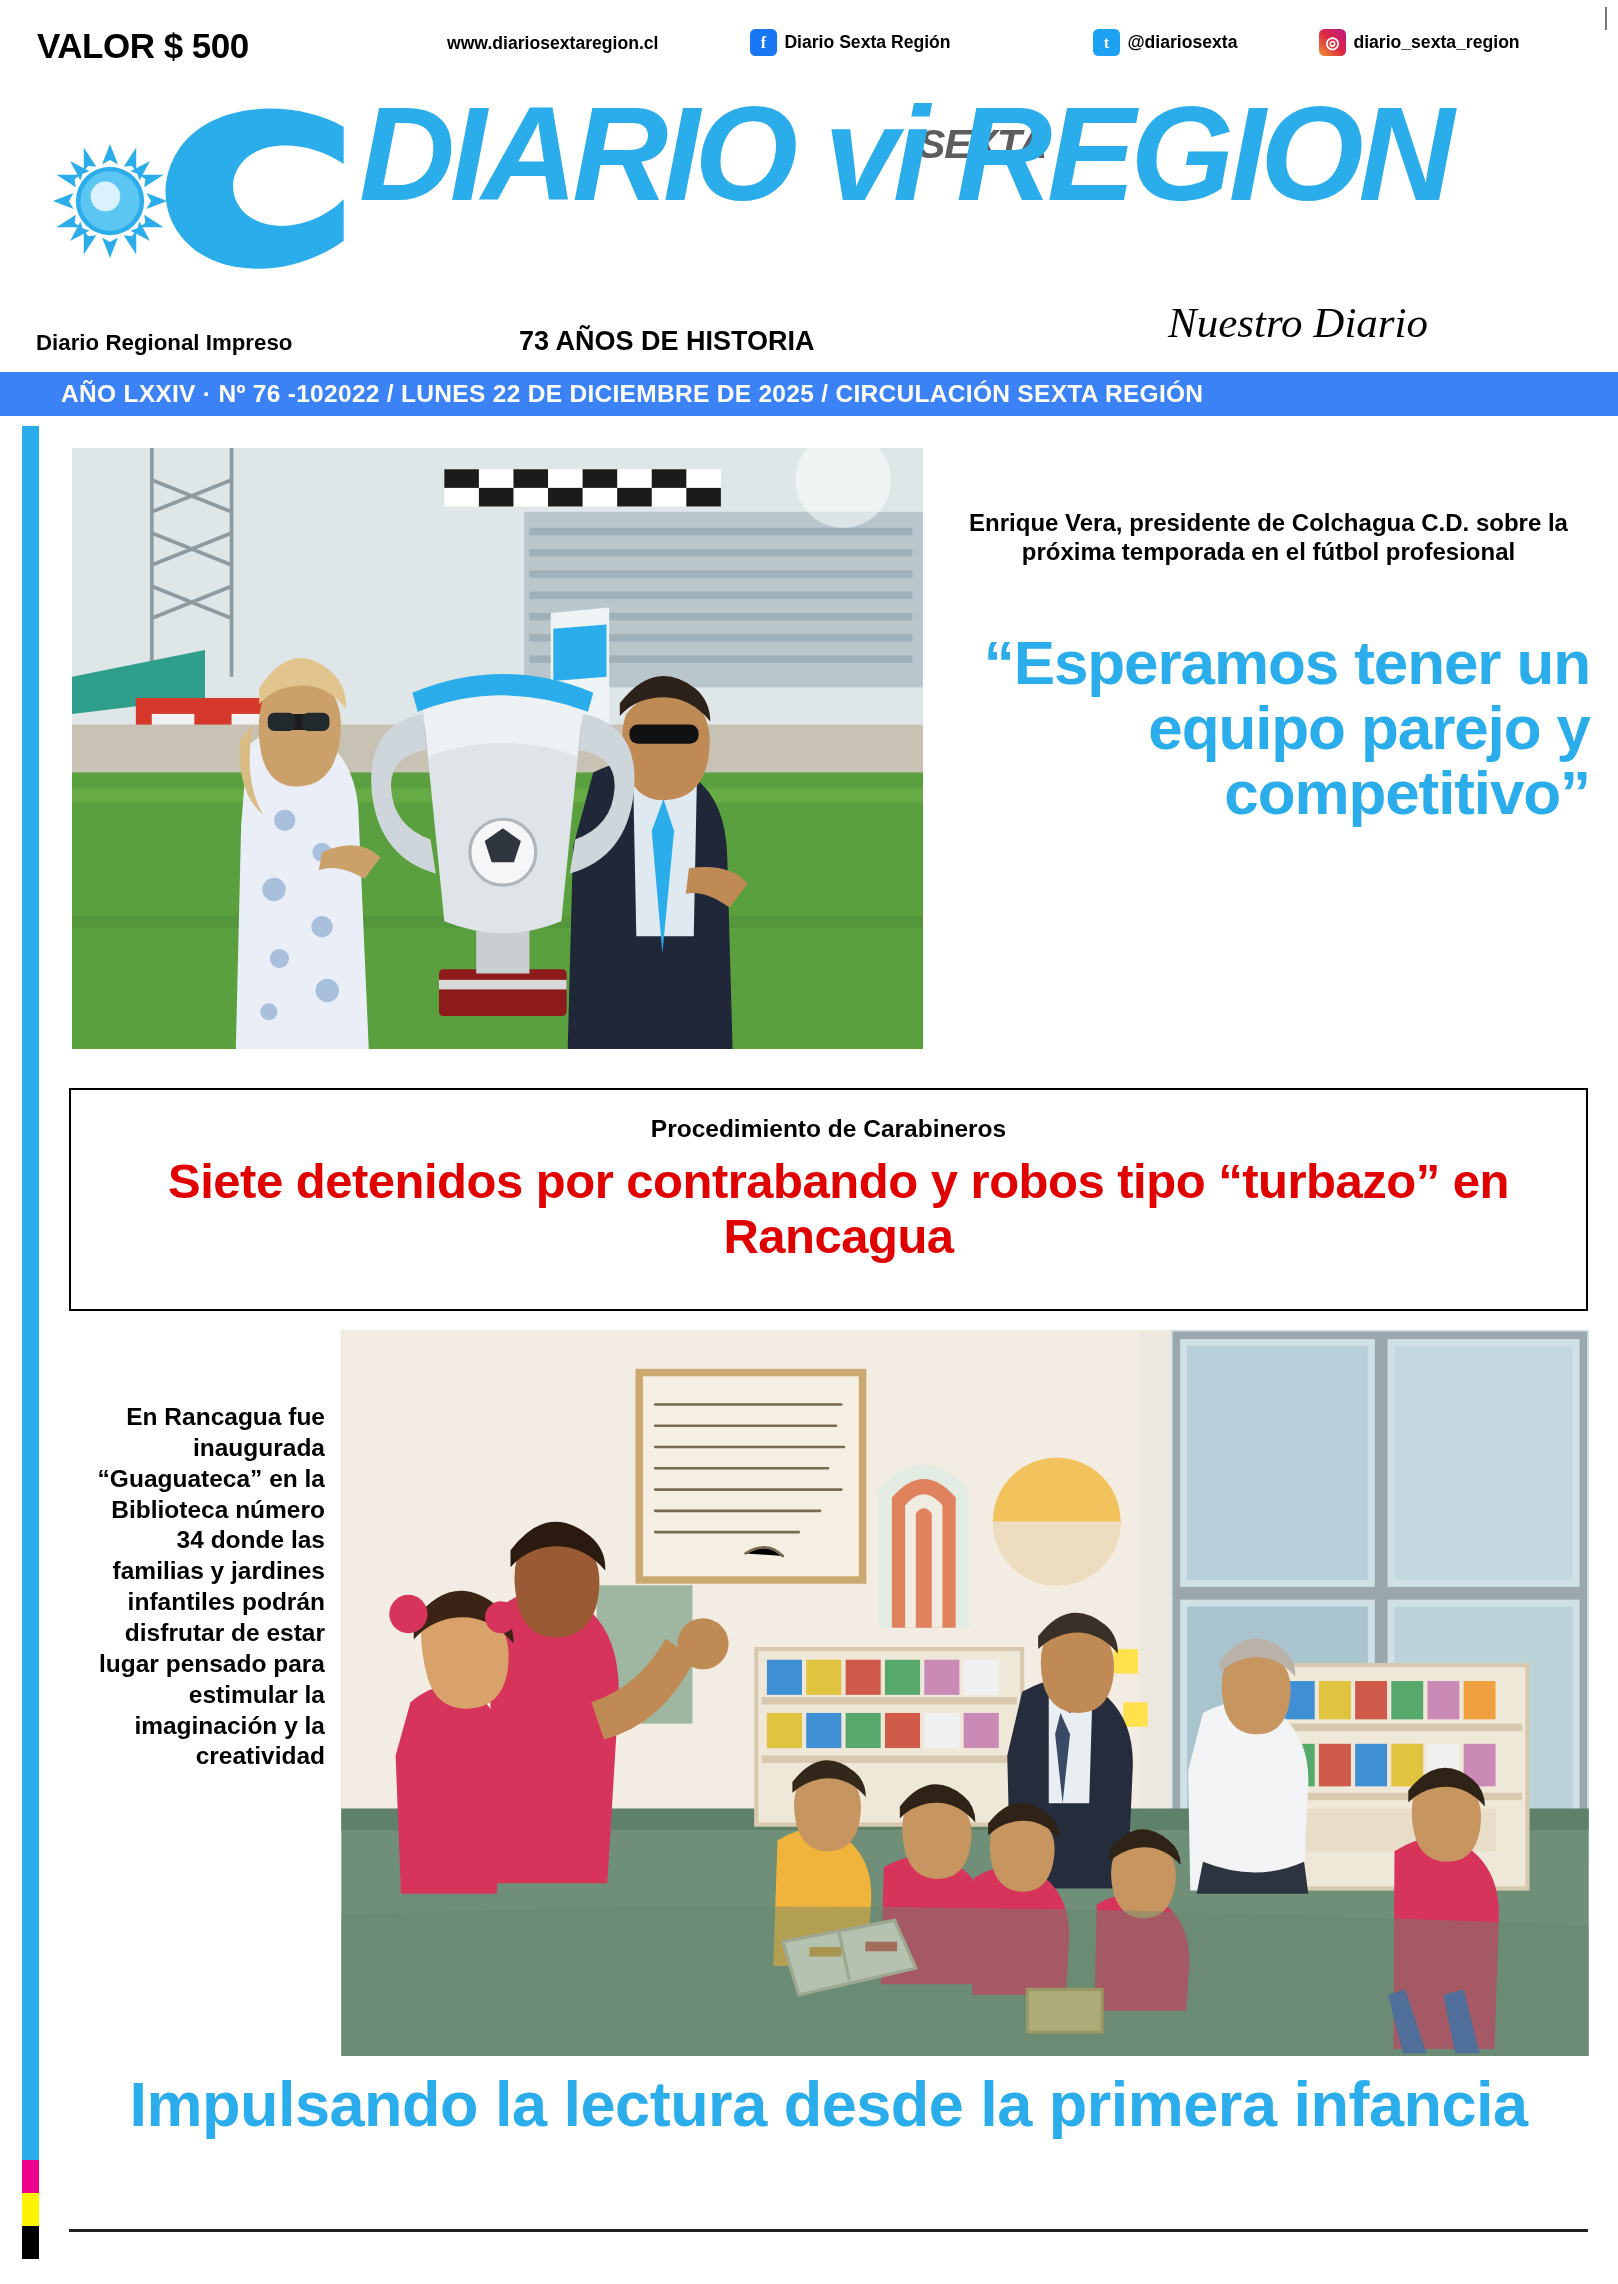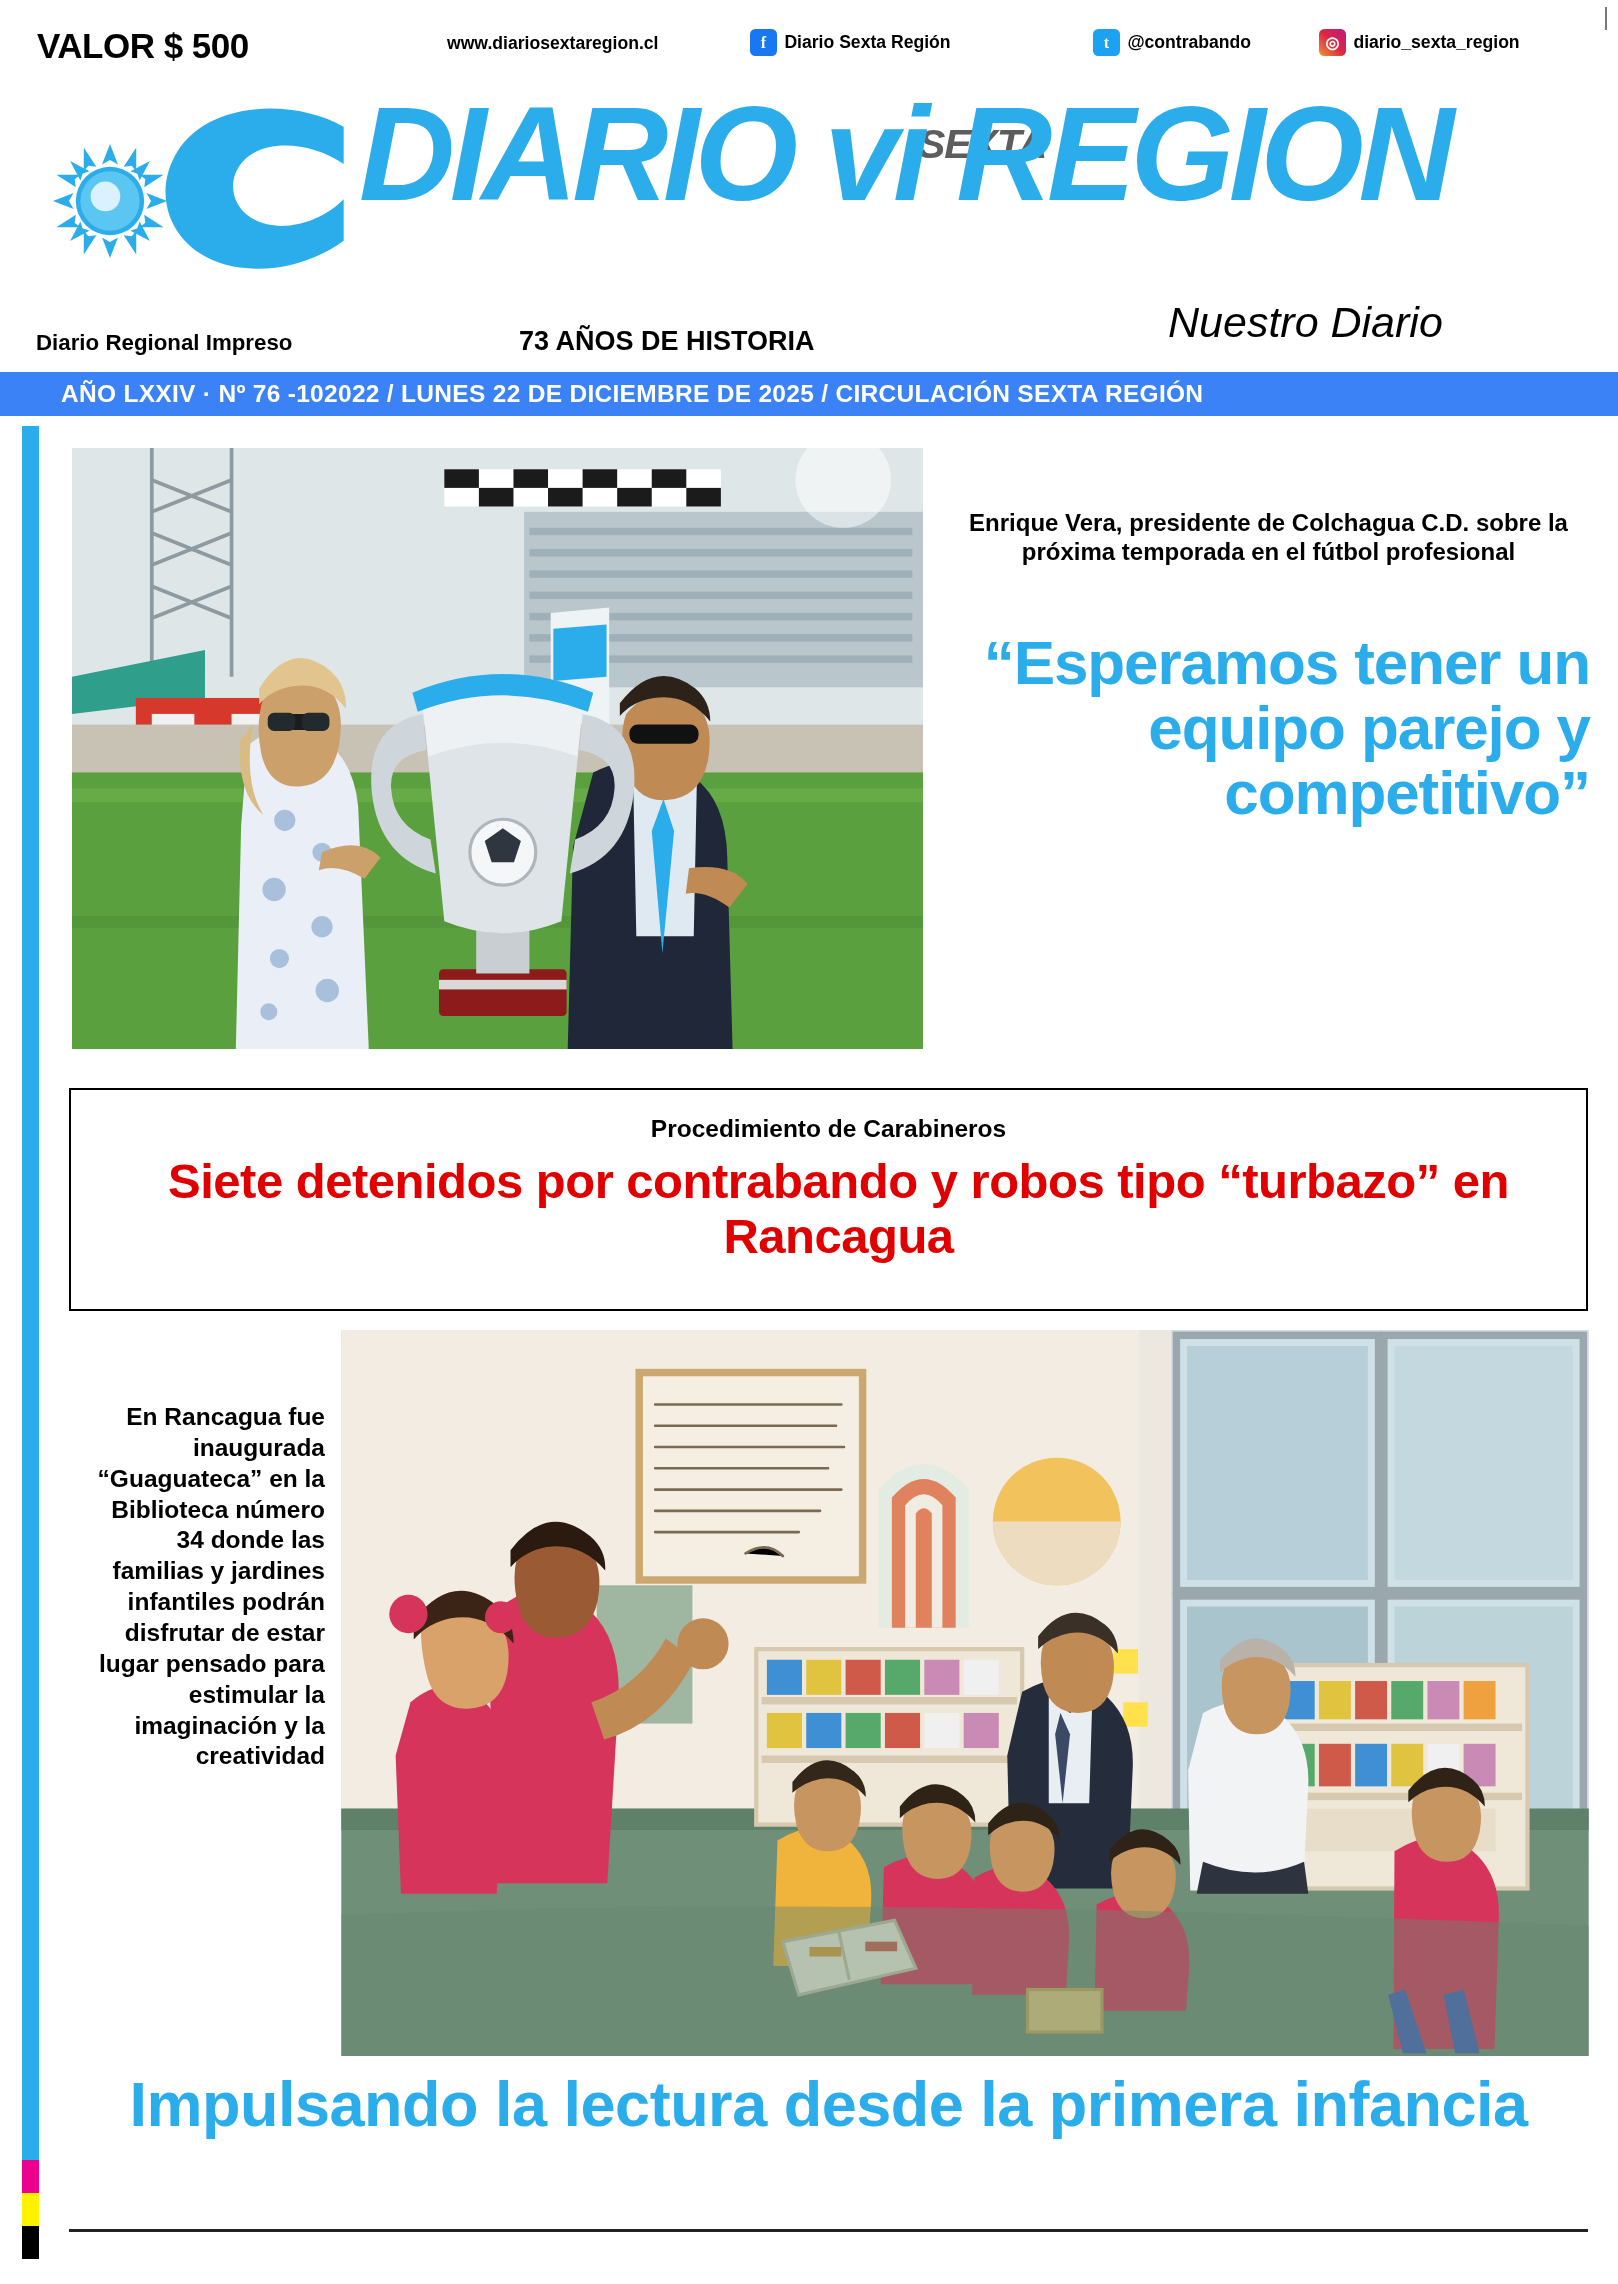--- a/index.html
+++ b/index.html
@@ -78,21 +78,21 @@
     position: absolute;
     left: 918px; top: 57px;
     font-size: 41px; font-weight: bold; font-style: italic;
     color: #5d5d5d; letter-spacing: -1.1px;
   }
   .nuestro {
     position: absolute;
     left: 1168px; top: 298px;
     font-size: 43px;
     font-style: italic;
-    font-family: Liberation Sans, sans-serif;
+    font-family: Liberation Serif, serif;
     color: #000;
   }
   .impreso {
     position: absolute;
     left: 36px; top: 330px;
     font-size: 22.3px; font-weight: bold; color: #000;
   }
   .anos {
     position: absolute;
     left: 519px; top: 326px;
@@ -215,21 +215,21 @@
   <div class="valor">VALOR $ 500</div>
   <div class="web">www.diariosextaregion.cl</div>
 
   <div class="social" style="left:750px;">
     <span class="sq-icon fb">f</span>
     <span class="label">Diario Sexta Región</span>
   </div>
 
   <div class="social" style="left:1093px;">
     <span class="sq-icon tw">t</span>
-    <span class="label">@contrabando</span>
+    <span class="label">@diariosexta</span>
   </div>
 
   <div class="social" style="left:1319px;">
     <span class="sq-icon ig">◎</span>
     <span class="label">diario_sexta_region</span>
   </div>
 
   <div class="masthead">
     <div class="logo-mark">
       <svg class="sunburst" viewBox="0 0 100 100">

